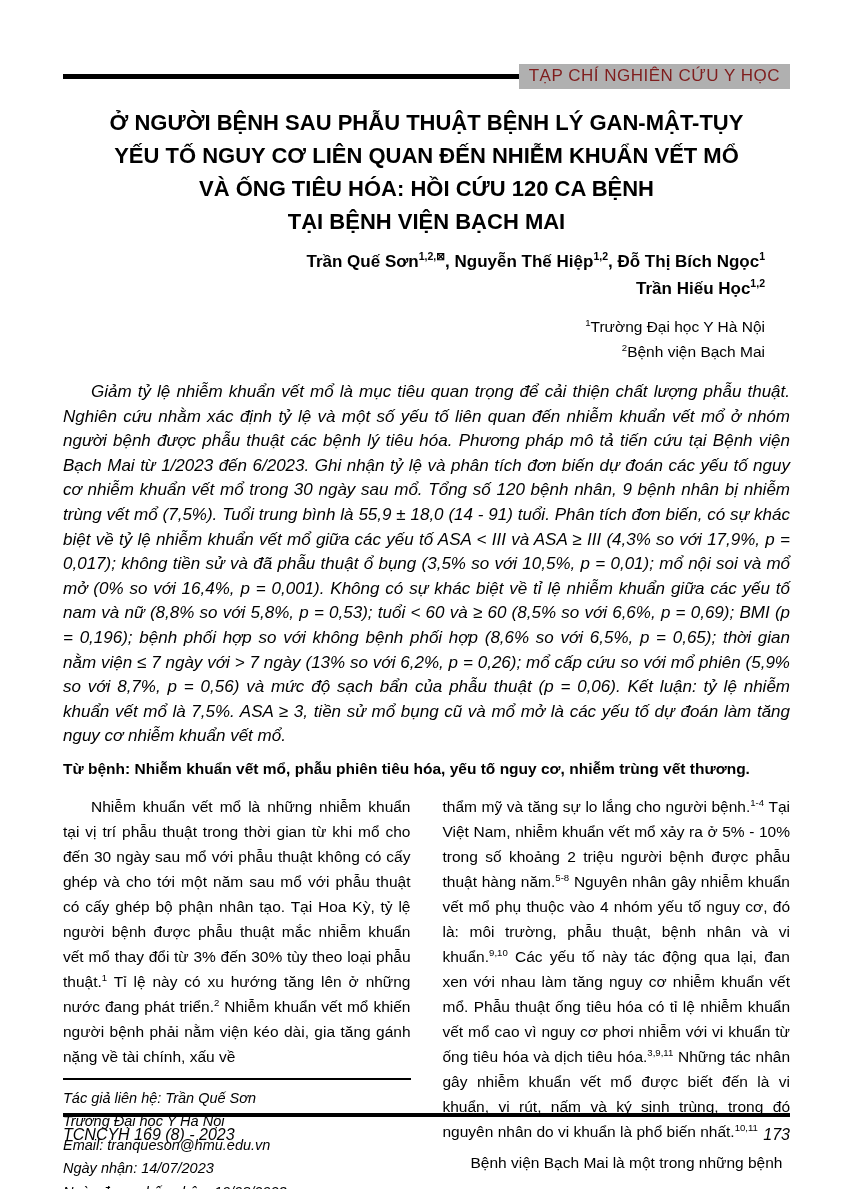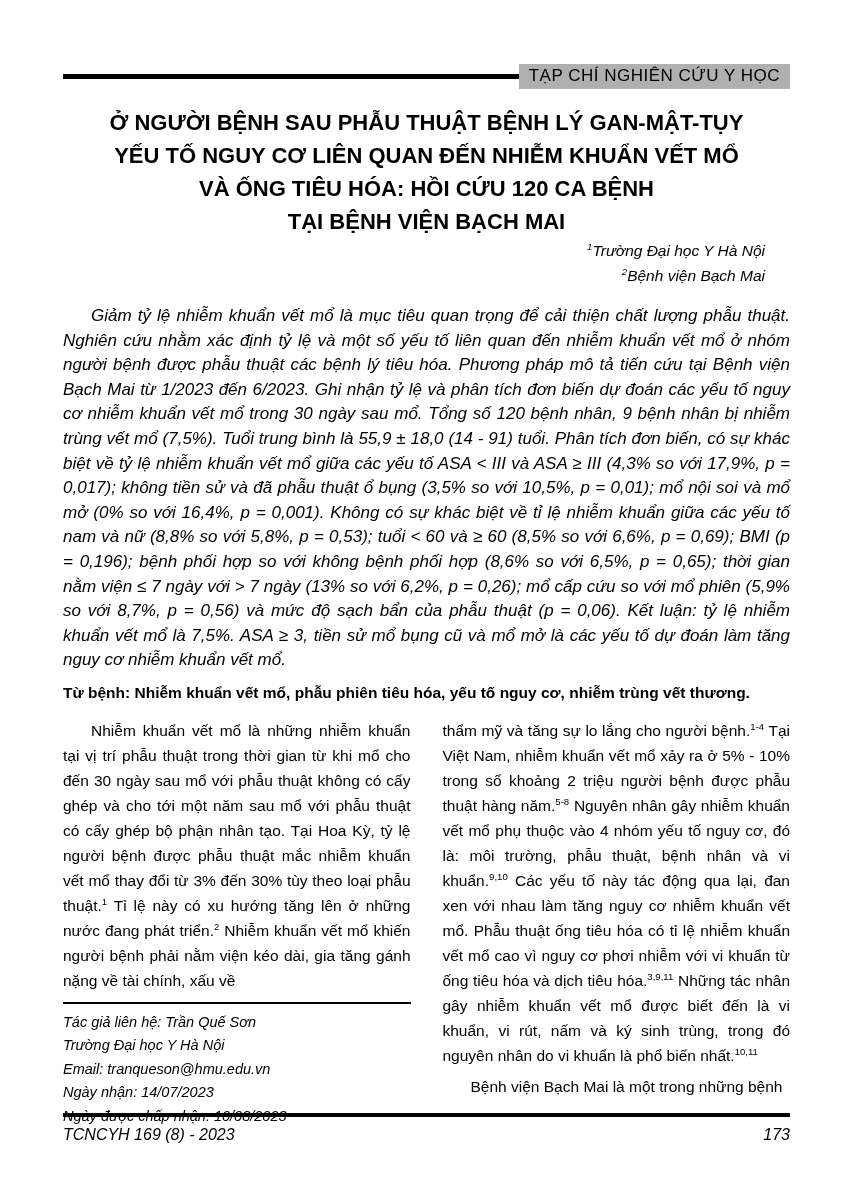--- a/index.html
+++ b/index.html
@@ -16,21 +16,21 @@
   .content { padding:0 63px; }
 
   
   .header-row {
     display:flex; align-items:center;
     margin-top:64px;
   }
   .header-rule { flex:1; height:5px; background:#000; }
   .journal-badge {
     background:#b0b0b0;
-    color:#000000;
+    color:#7f1d1d;
     font-size:17px;
     letter-spacing:0.5px;
     padding:2px 10px 3px 10px;
     white-space:nowrap;
   }
 
   
   .article-title {
     margin-top:17px;
     text-align:center;
@@ -47,23 +47,23 @@
     font-weight:bold;
     font-size:17px;
     line-height:27px;
   }
   .authors sup, .affiliations sup {
     font-size:62%;
     vertical-align:super;
     line-height:0;
   }
   .affiliations {
+    margin-top:12px;
     text-align:right;
     padding-right:25px;
-    font-style:italic;
     font-size:15.5px;
     line-height:25px;
   }
 
   
   .abstract {
     margin-top:16px;
     font-style:italic;
     font-size:17px;
     line-height:24.6px;
@@ -142,20 +142,24 @@
       <div class="journal-badge">TẠP CHÍ NGHIÊN CỨU Y HỌC</div>
     </div>
 
     <div class="article-title">
       <div>Ở NGƯỜI BỆNH SAU PHẪU THUẬT BỆNH LÝ GAN-MẬT-TỤY</div>
       <div>YẾU TỐ NGUY CƠ LIÊN QUAN ĐẾN NHIỄM KHUẨN VẾT MỔ</div>
       <div>VÀ ỐNG TIÊU HÓA: HỒI CỨU 120 CA BỆNH</div>
       <div>TẠI BỆNH VIỆN BẠCH MAI</div>
     </div>
 
+    <div class="authors">
+      <div><span>Trần Quế Sơn</span><sup><span>1,2,</span><span>⊠</span></sup><span>, Nguyễn Thế Hiệp</span><sup>1,2</sup><span>, Đỗ Thị Bích Ngọc</span><sup>1</sup></div>
+      <div><span>Trần Hiếu Học</span><sup>1,2</sup></div>
+    </div>
 
     <div class="affiliations">
       <div><sup>1</sup><span>Trường Đại học Y Hà Nội</span></div>
       <div><sup>2</sup><span>Bệnh viện Bạch Mai</span></div>
     </div>
 
     <p class="abstract">Giảm tỷ lệ nhiễm khuẩn vết mổ là mục tiêu quan trọng để cải thiện chất lượng phẫu thuật. Nghiên cứu nhằm xác định tỷ lệ và một số yếu tố liên quan đến nhiễm khuẩn vết mổ ở nhóm người bệnh được phẫu thuật các bệnh lý tiêu hóa. Phương pháp mô tả tiến cứu tại Bệnh viện Bạch Mai từ 1/2023 đến 6/2023. Ghi nhận tỷ lệ và phân tích đơn biến dự đoán các yếu tố nguy cơ nhiễm khuẩn vết mổ trong 30 ngày sau mổ. Tổng số 120 bệnh nhân, 9 bệnh nhân bị nhiễm trùng vết mổ (7,5%). Tuổi trung bình là 55,9 ± 18,0 (14 - 91) tuổi. Phân tích đơn biến, có sự khác biệt về tỷ lệ nhiễm khuẩn vết mổ giữa các yếu tố ASA &lt; III và ASA ≥ III (4,3% so với 17,9%, p = 0,017); không tiền sử và đã phẫu thuật ổ bụng (3,5% so với 10,5%, p = 0,01); mổ nội soi và mổ mở (0% so với 16,4%, p = 0,001). Không có sự khác biệt về tỉ lệ nhiễm khuẩn giữa các yếu tố nam và nữ (8,8% so với 5,8%, p = 0,53); tuổi &lt; 60 và ≥ 60 (8,5% so với 6,6%, p = 0,69); BMI (p = 0,196); bệnh phối hợp so với không bệnh phối hợp (8,6% so với 6,5%, p = 0,65); thời gian nằm viện ≤ 7 ngày với &gt; 7 ngày (13% so với 6,2%, p = 0,26); mổ cấp cứu so với mổ phiên (5,9% so với 8,7%, p = 0,56) và mức độ sạch bẩn của phẫu thuật (p = 0,06). Kết luận: tỷ lệ nhiễm khuẩn vết mổ là 7,5%. ASA ≥ 3, tiền sử mổ bụng cũ và mổ mở là các yếu tố dự đoán làm tăng nguy cơ nhiễm khuẩn vết mổ.</p>
 
     <p class="keywords"><span>Từ bệnh:</span><span> Nhiễm khuẩn vết mổ, phẫu phiên tiêu hóa, yếu tố nguy cơ, nhiễm trùng vết thương.</span></p>
 

